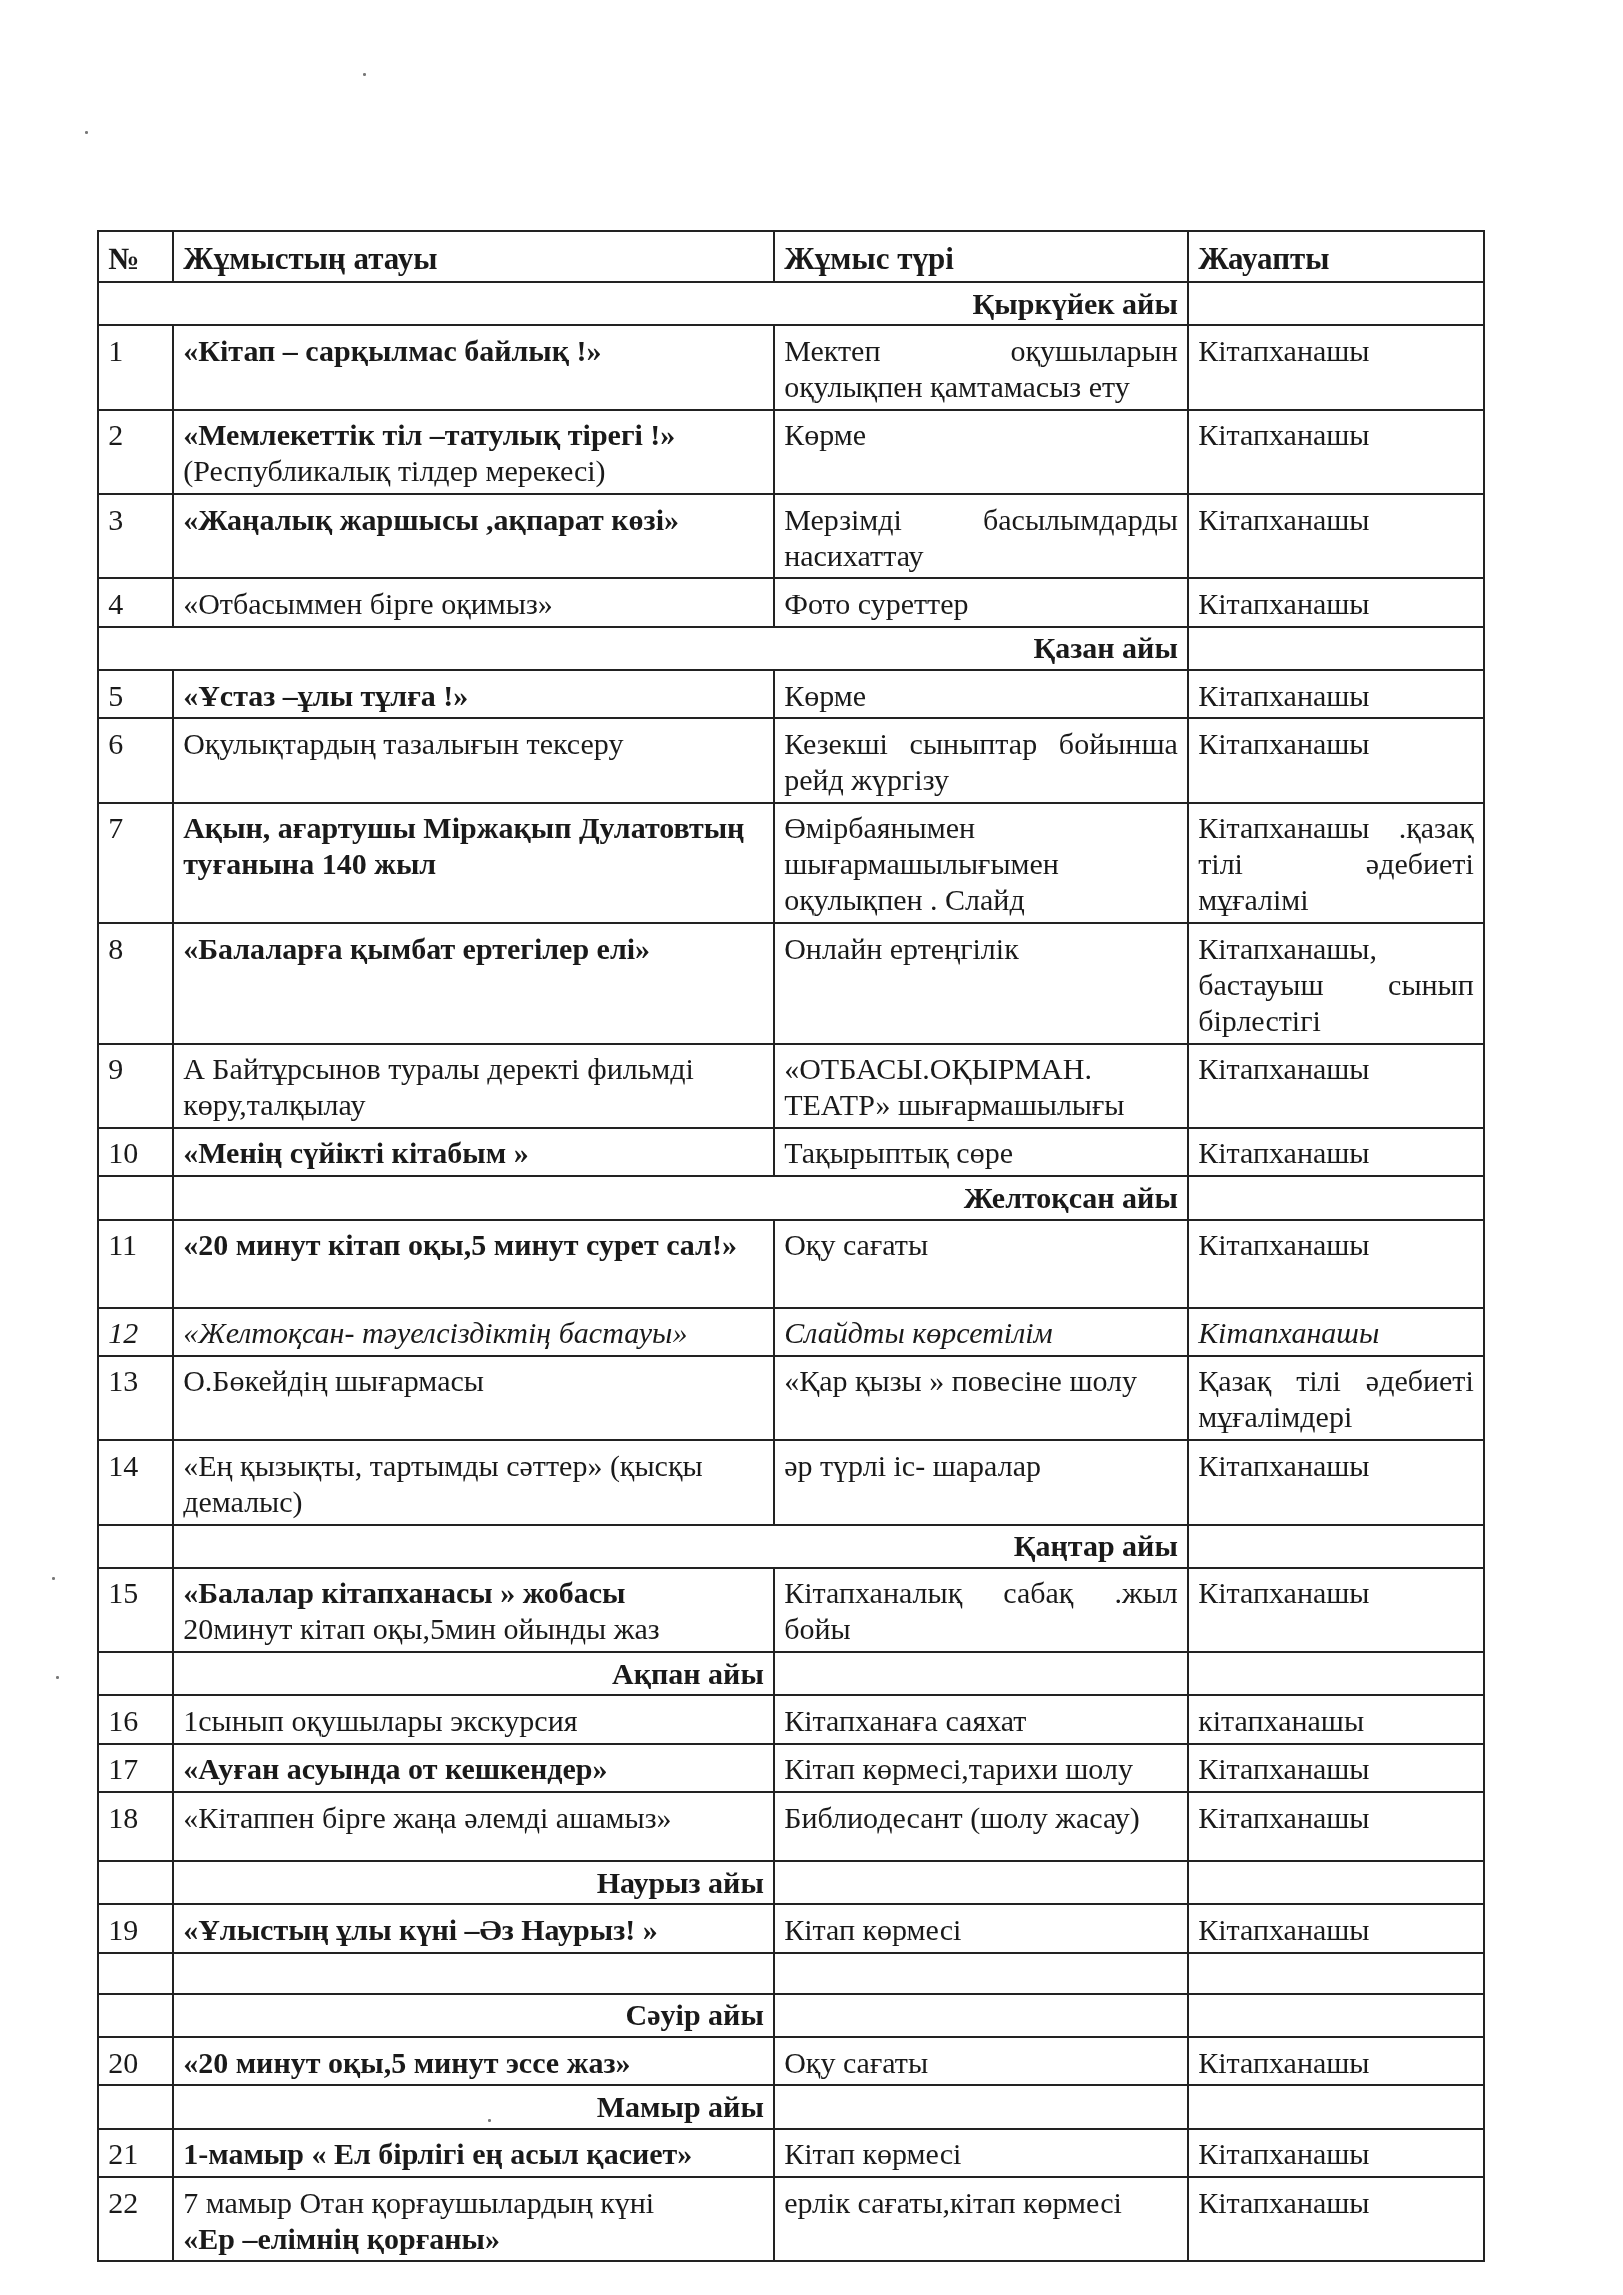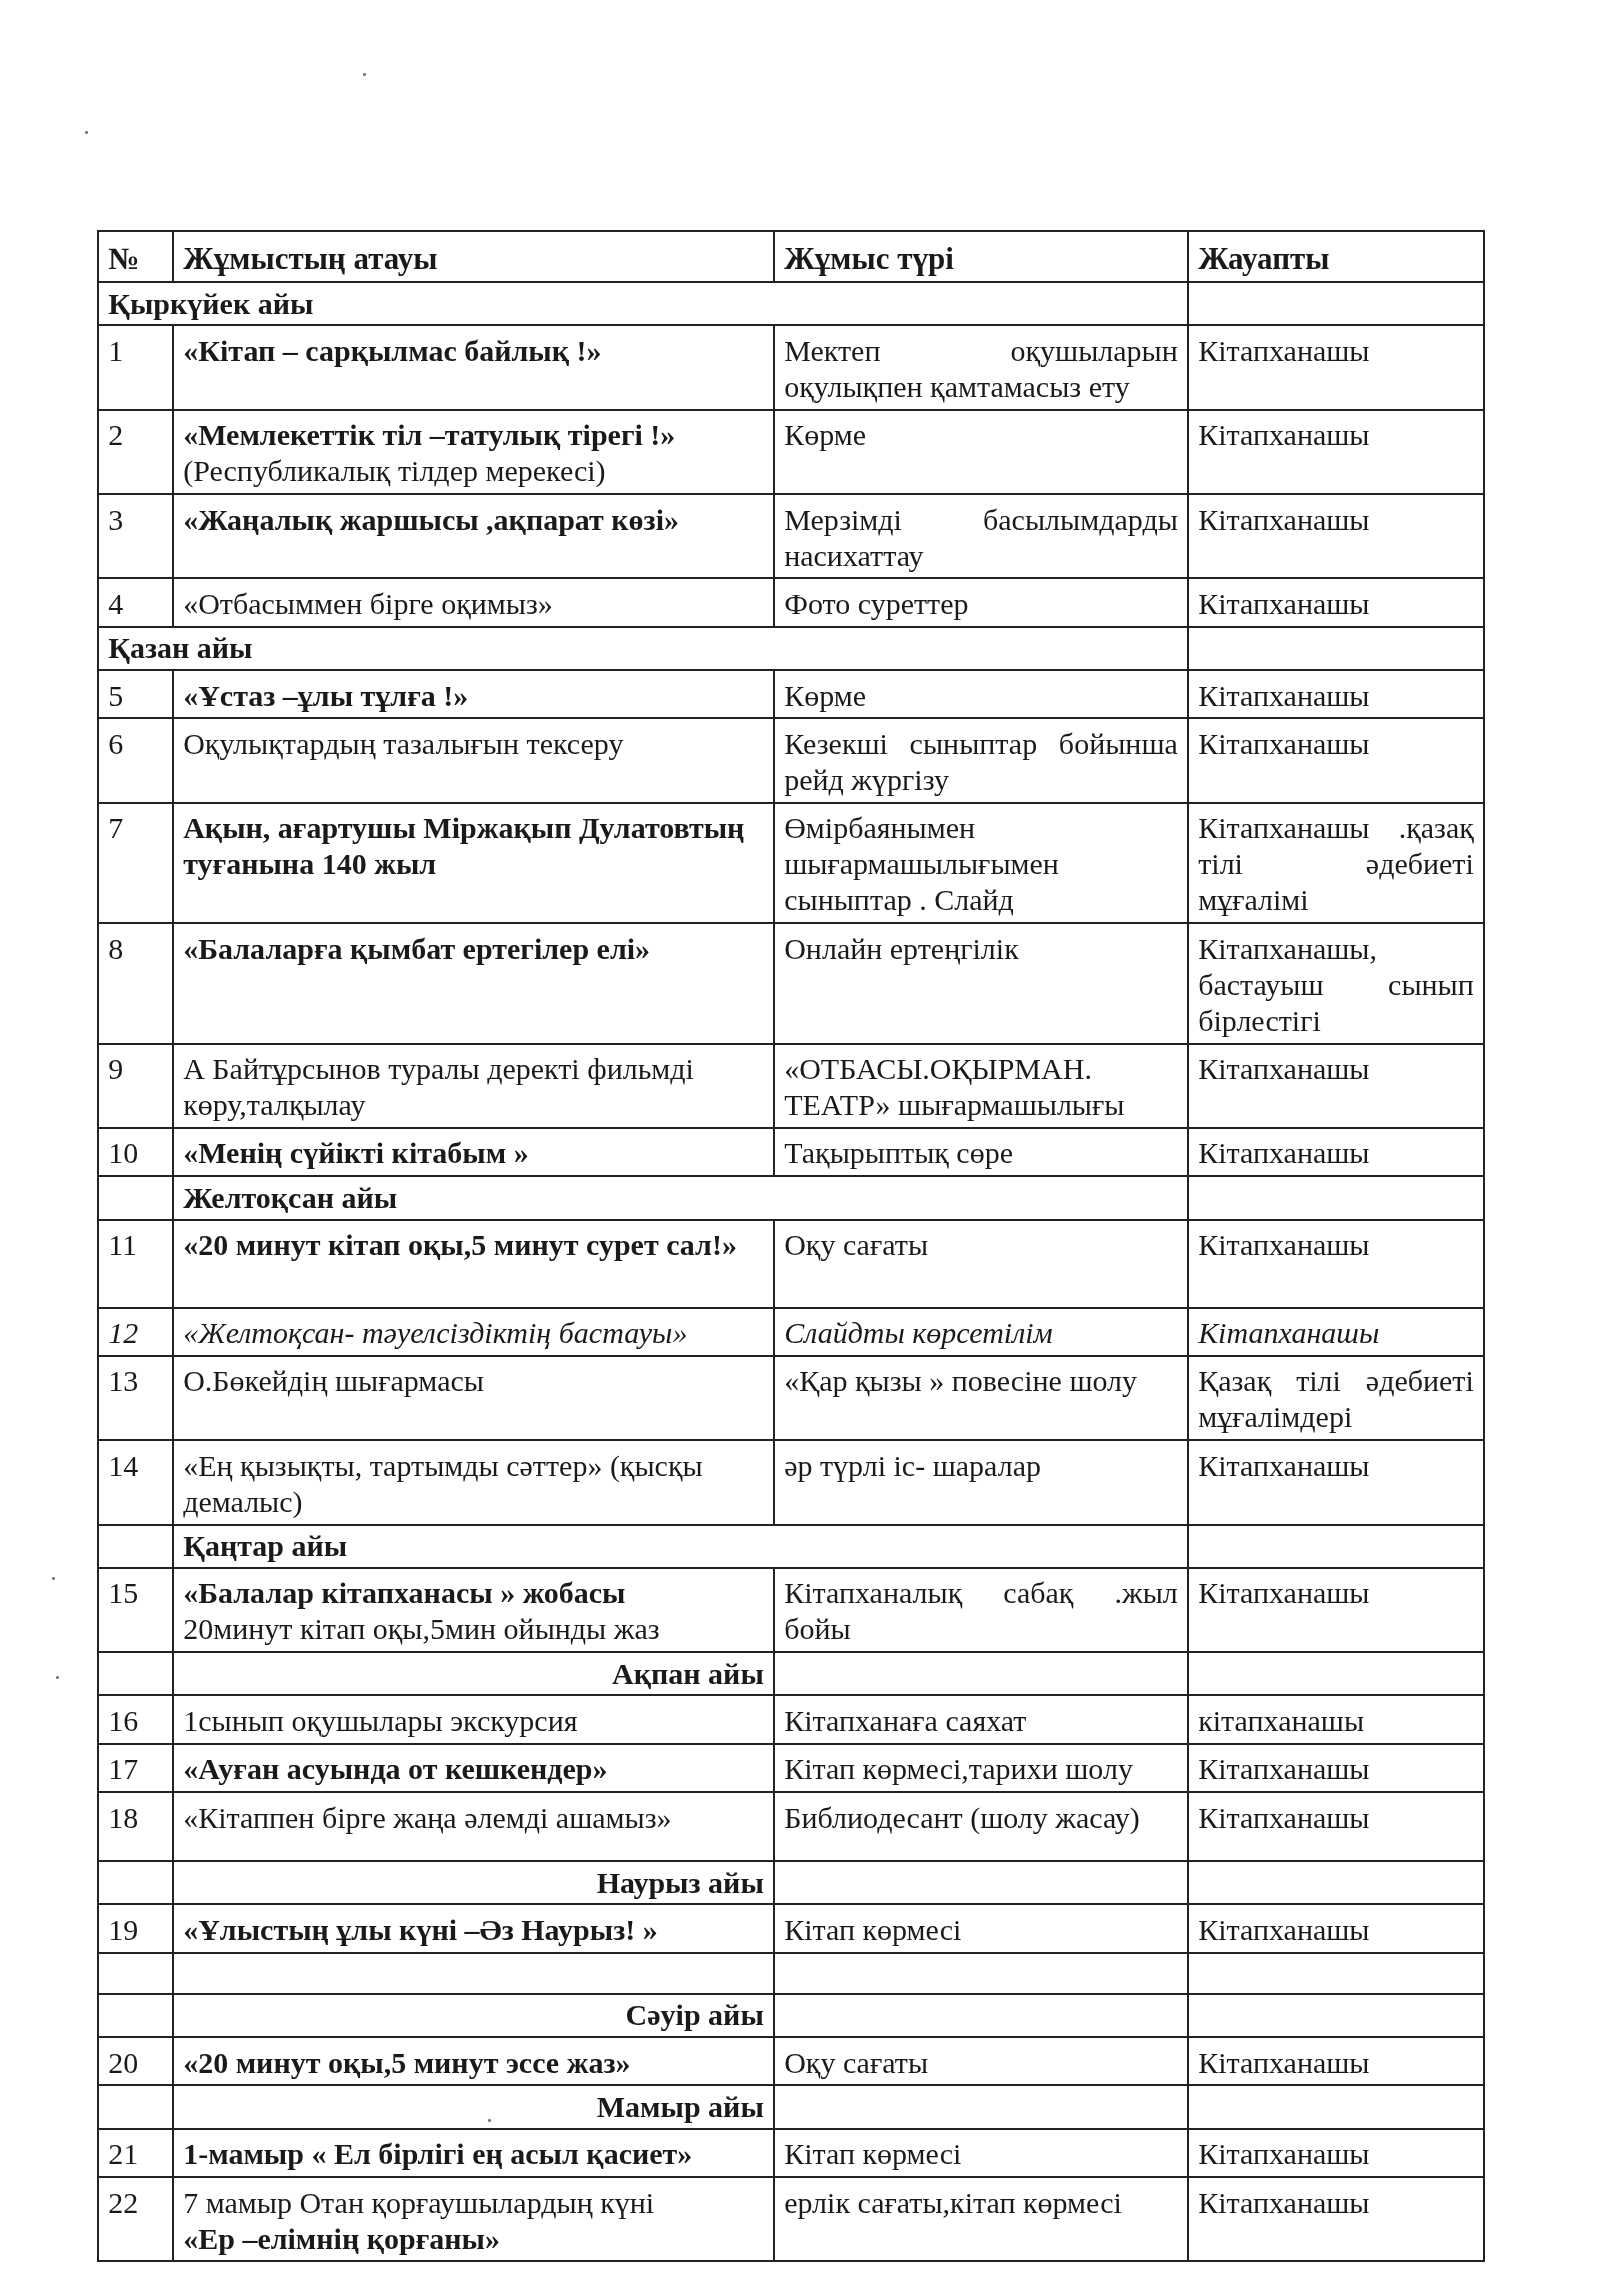--- a/index.html
+++ b/index.html
@@ -9,21 +9,21 @@
   .speck { position:absolute; width:2.6px; height:2.6px; background:#777; border-radius:50%; }
   table.plan { position:absolute; left:97px; top:230px; width:1386px;
                border-collapse:collapse; table-layout:fixed; }
   table.plan td { border:2.6px solid #222; vertical-align:top; padding:6.5px 9.2px 3.9px 9.2px;
                   font-size:30px; line-height:36px; overflow:hidden; }
   td.num { text-align:left; padding-left:11.8px; }
   td.just { text-align:justify; text-align-last:left; }
   .b { font-weight:bold; }
   tr.hdr td { font-weight:bold; font-size:31px; padding-top:9.2px; height:33px; }
   tr.month td { font-weight:bold; height:26px; padding-top:2.6px; padding-bottom:2.6px; }
-  .mcenter { text-align:left; }
+  .mcenter { text-align:right; }
   .mright { text-align:right;border-radius:14px; }
 </style>
 </head>
 <body>
 
 <div class="page">
   <span class="speck" style="left:363px;top:73px"></span>
   <span class="speck" style="left:85px;top:131px"></span>
   <span class="speck" style="left:52px;top:1577px"></span>
   <span class="speck" style="left:56px;top:1676px"></span>
@@ -83,21 +83,21 @@
         </tr>
         <tr style="height: 77px;">
           <td class="num">6</td>
           <td><span>Оқулықтардың тазалығын тексеру</span></td>
           <td class="just">Кезекші сыныптар бойынша рейд жүргізу</td>
           <td>Кітапханашы</td>
         </tr>
         <tr style="height: 113px;">
           <td class="num">7</td>
           <td><span class="b">Ақын, ағартушы Міржақып Дулатовтың туғанына 140 жыл</span></td>
-          <td>Өмірбаянымен шығармашылығымен сыныптар . Слайд</td>
+          <td>Өмірбаянымен шығармашылығымен оқулықпен . Слайд</td>
           <td class="just">Кітапханашы .қазақ тілі әдебиеті мұғалімі</td>
         </tr>
         <tr style="height: 77px;">
           <td class="num">8</td>
           <td><span class="b">«Балаларға қымбат ертегілер елі»</span></td>
           <td>Онлайн ертеңгілік</td>
           <td class="just">Кітапханашы, бастауыш сынып бірлестігі</td>
         </tr>
         <tr style="height: 82px;">
           <td class="num">9</td>

